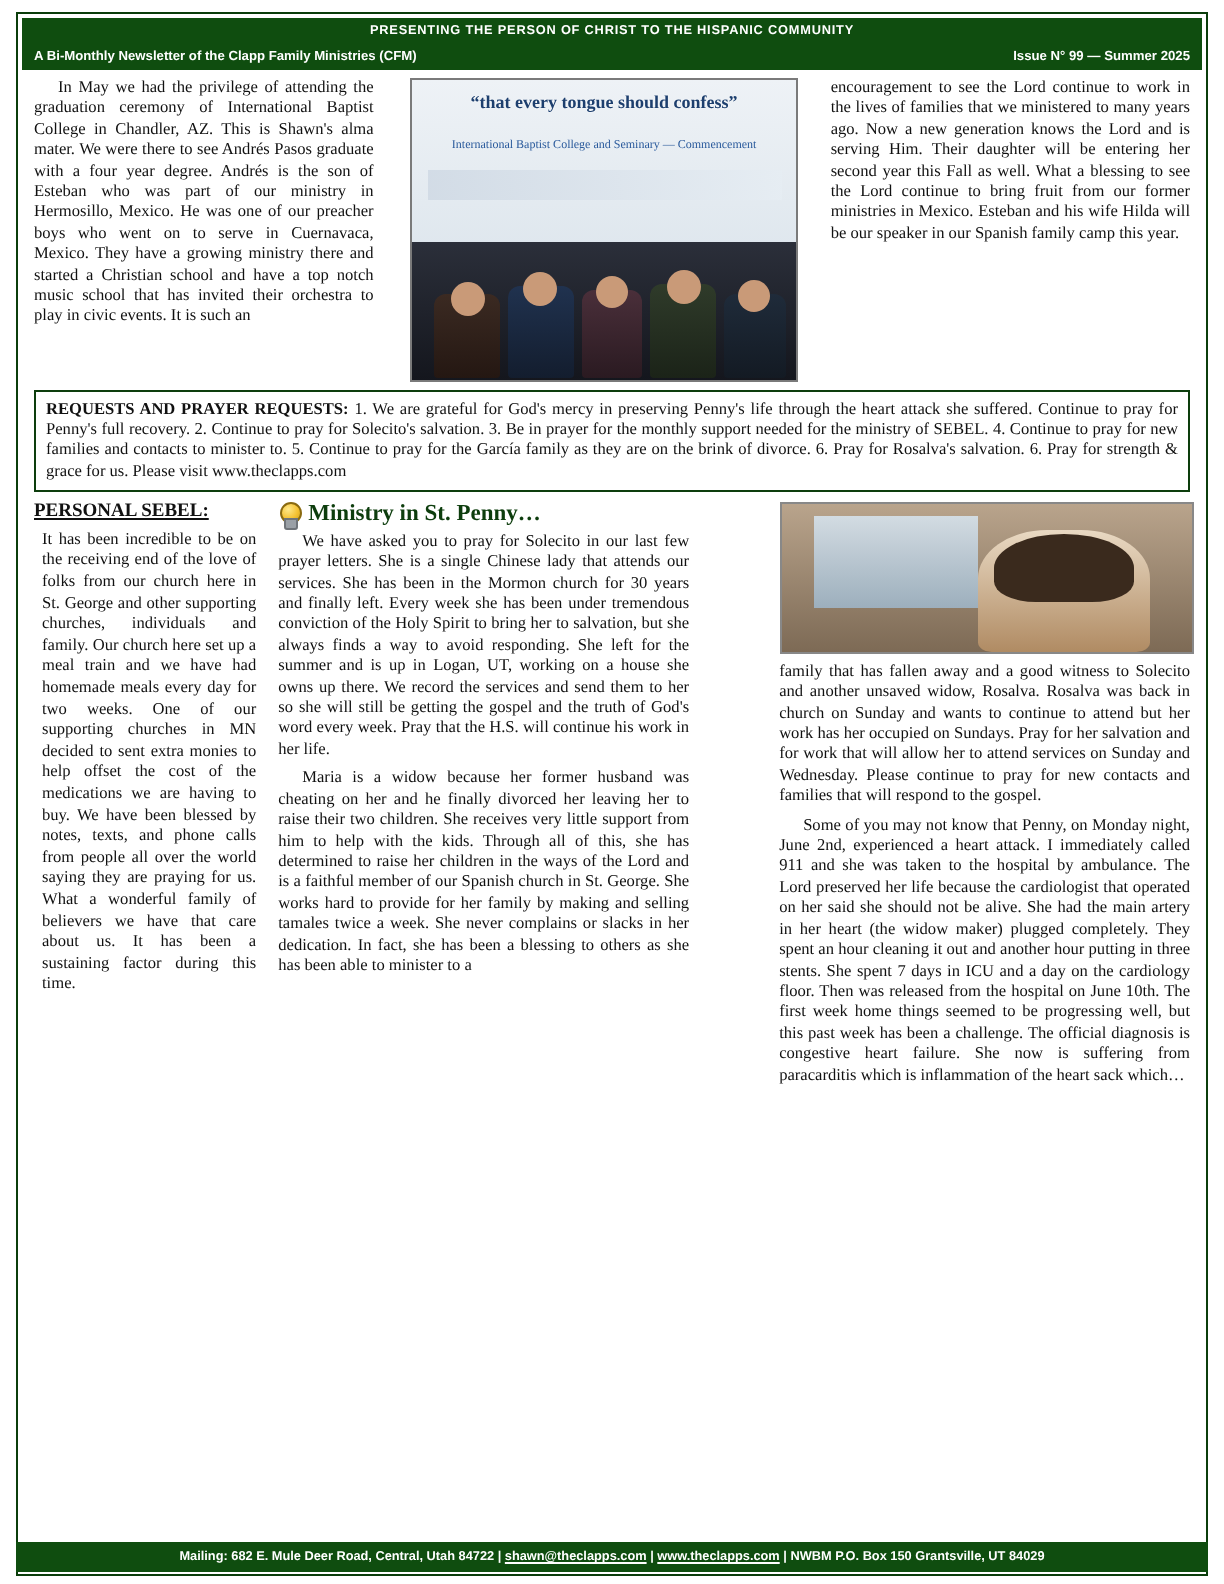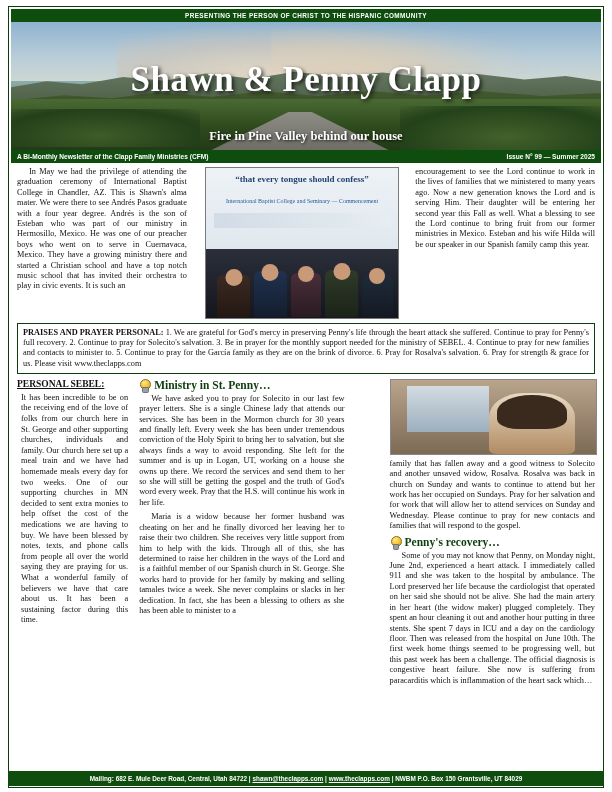--- a/index.html
+++ b/index.html
@@ -248,33 +248,20 @@
   .footer a{color:#ffffff;text-decoration:underline;}
 </style>
 </head>
 <body>
 
 <div class="page">
   <div class="outer">
 
     <div class="topbar">Presenting the Person of Christ to the Hispanic Community</div>
 
-    <div class="hero">
-      <div class="sky"></div>
-      <div class="smoke"></div>
-      <div class="smoke2"></div>
-      <div class="ridge"></div>
-      <div class="ridge2"></div>
-      <div class="foreground"></div>
-      <div class="road"></div>
-      <div class="bushL"></div>
-      <div class="bushR"></div>
-      <div class="hero-title">Shawn &amp; Penny Clapp</div>
-      <div class="hero-caption">Fire in Pine Valley behind our house</div>
-    </div>
 
     <div class="issuebar">
       <span>A Bi-Monthly Newsletter of the Clapp Family Ministries (CFM)</span>
       <span>Issue N° 99 — Summer 2025</span>
     </div>
 
     <div class="body">
 
 
       <div class="fruit-row">
@@ -305,21 +292,21 @@
                 </div>
             </div>
           </div>
         </div>
         <div class="col-c">
           <p class="t noind">encouragement to see the Lord continue to work in the lives of families that we ministered to many years ago.  Now a new generation knows the Lord and is serving Him.  Their daughter will be entering her second year this Fall as well.  What a blessing to see the Lord continue to bring fruit from our former ministries in Mexico.  Esteban and his wife Hilda will be our speaker in our Spanish family camp this year.</p>
         </div>
       </div>
 
       <div class="praisebox">
-        <span class="praise-title">PRAISES AND PRAYER PERSONAL:</span>
+        <span class="praise-title">REQUESTS AND PRAYER REQUESTS:</span>
         <span>1. We are grateful for God's mercy in preserving Penny's life through the heart attack she suffered. Continue to pray for Penny's full recovery. 2. Continue to pray for Solecito's salvation. 3. Be in prayer for the monthly support needed for the ministry of SEBEL.  4. Continue to pray for new families and contacts to minister to. 5. Continue to pray for the García family as they are on the brink of divorce.  6. Pray for Rosalva's salvation.  6. Pray for strength &amp; grace for us.  Please visit www.theclapps.com</span>
       </div>
 
       <div class="lower">
 
         <div class="lc1">
           <p class="notes-title">PERSONAL SEBEL:</p>
           <p class="notes-p">It has been incredible to be on the receiving end of the love of folks from our church here in St. George and other supporting churches, individuals and family. Our church here set up a meal train and we have had homemade meals every day for two weeks. One of our supporting churches in MN decided to sent extra monies to help offset the cost of the medications we are having to buy. We have been blessed by notes, texts, and phone calls from people all over the world saying they are praying for us. What a wonderful family of believers we have that care about us. It has been a sustaining factor during this time.</p>
         </div>
 
@@ -335,27 +322,20 @@
           <p class="t">Maria is a widow because her former husband was cheating on her and he finally divorced her leaving her to raise their two children.  She receives very little support from him to help with the kids.  Through all of this, she has determined to raise her children in the ways of the Lord and is a faithful member of our Spanish church in St. George.  She works hard to provide for her family by making and selling tamales twice a week.  She never complains or slacks in her dedication.  In fact, she has been a blessing to others as she has been able to minister to a</p>
         </div>
 
         <div class="lc3">
           <div class="prayphoto">
             <div class="win"></div>
             <div class="figure"></div>
             <div class="hair"></div>
           </div>
           <p class="t noind">family that has fallen away and a good witness to Solecito and another unsaved widow, Rosalva.  Rosalva was back in church on Sunday and wants to continue to attend but her work has her occupied on Sundays.  Pray for her salvation and for work that will allow her to attend services on Sunday and Wednesday.  Please continue to pray for new contacts and families that will respond to the gospel.</p>
-          <div class="sec-head">
-            <span class="bulb">
-              <span class="glass"></span>
-                <span class="base"></span>
-            </span>
-            <span>Penny's recovery…</span>
-          </div>
           <p class="t">Some of you may not know that Penny, on Monday night, June 2nd, experienced a heart attack.  I immediately called 911 and she was taken to the hospital by ambulance.  The Lord preserved her life because the cardiologist that operated on her said she should not be alive.  She had the main artery in her heart (the widow maker) plugged completely.  They spent an hour cleaning it out and another hour putting in three stents.  She spent 7 days in ICU and a day on the cardiology floor.  Then was released from the hospital on June 10th.  The first week home things seemed to be progressing well, but this past week has been a challenge.  The official diagnosis is congestive heart failure.  She now is suffering from paracarditis which is inflammation of the heart sack which…</p>
         </div>
 
       </div>
     </div>
 
     <div class="footer">
       <span>Mailing:  682 E. Mule Deer Road, Central, Utah 84722</span>
       <span>|</span>
       <a href="#">shawn@theclapps.com</a>

